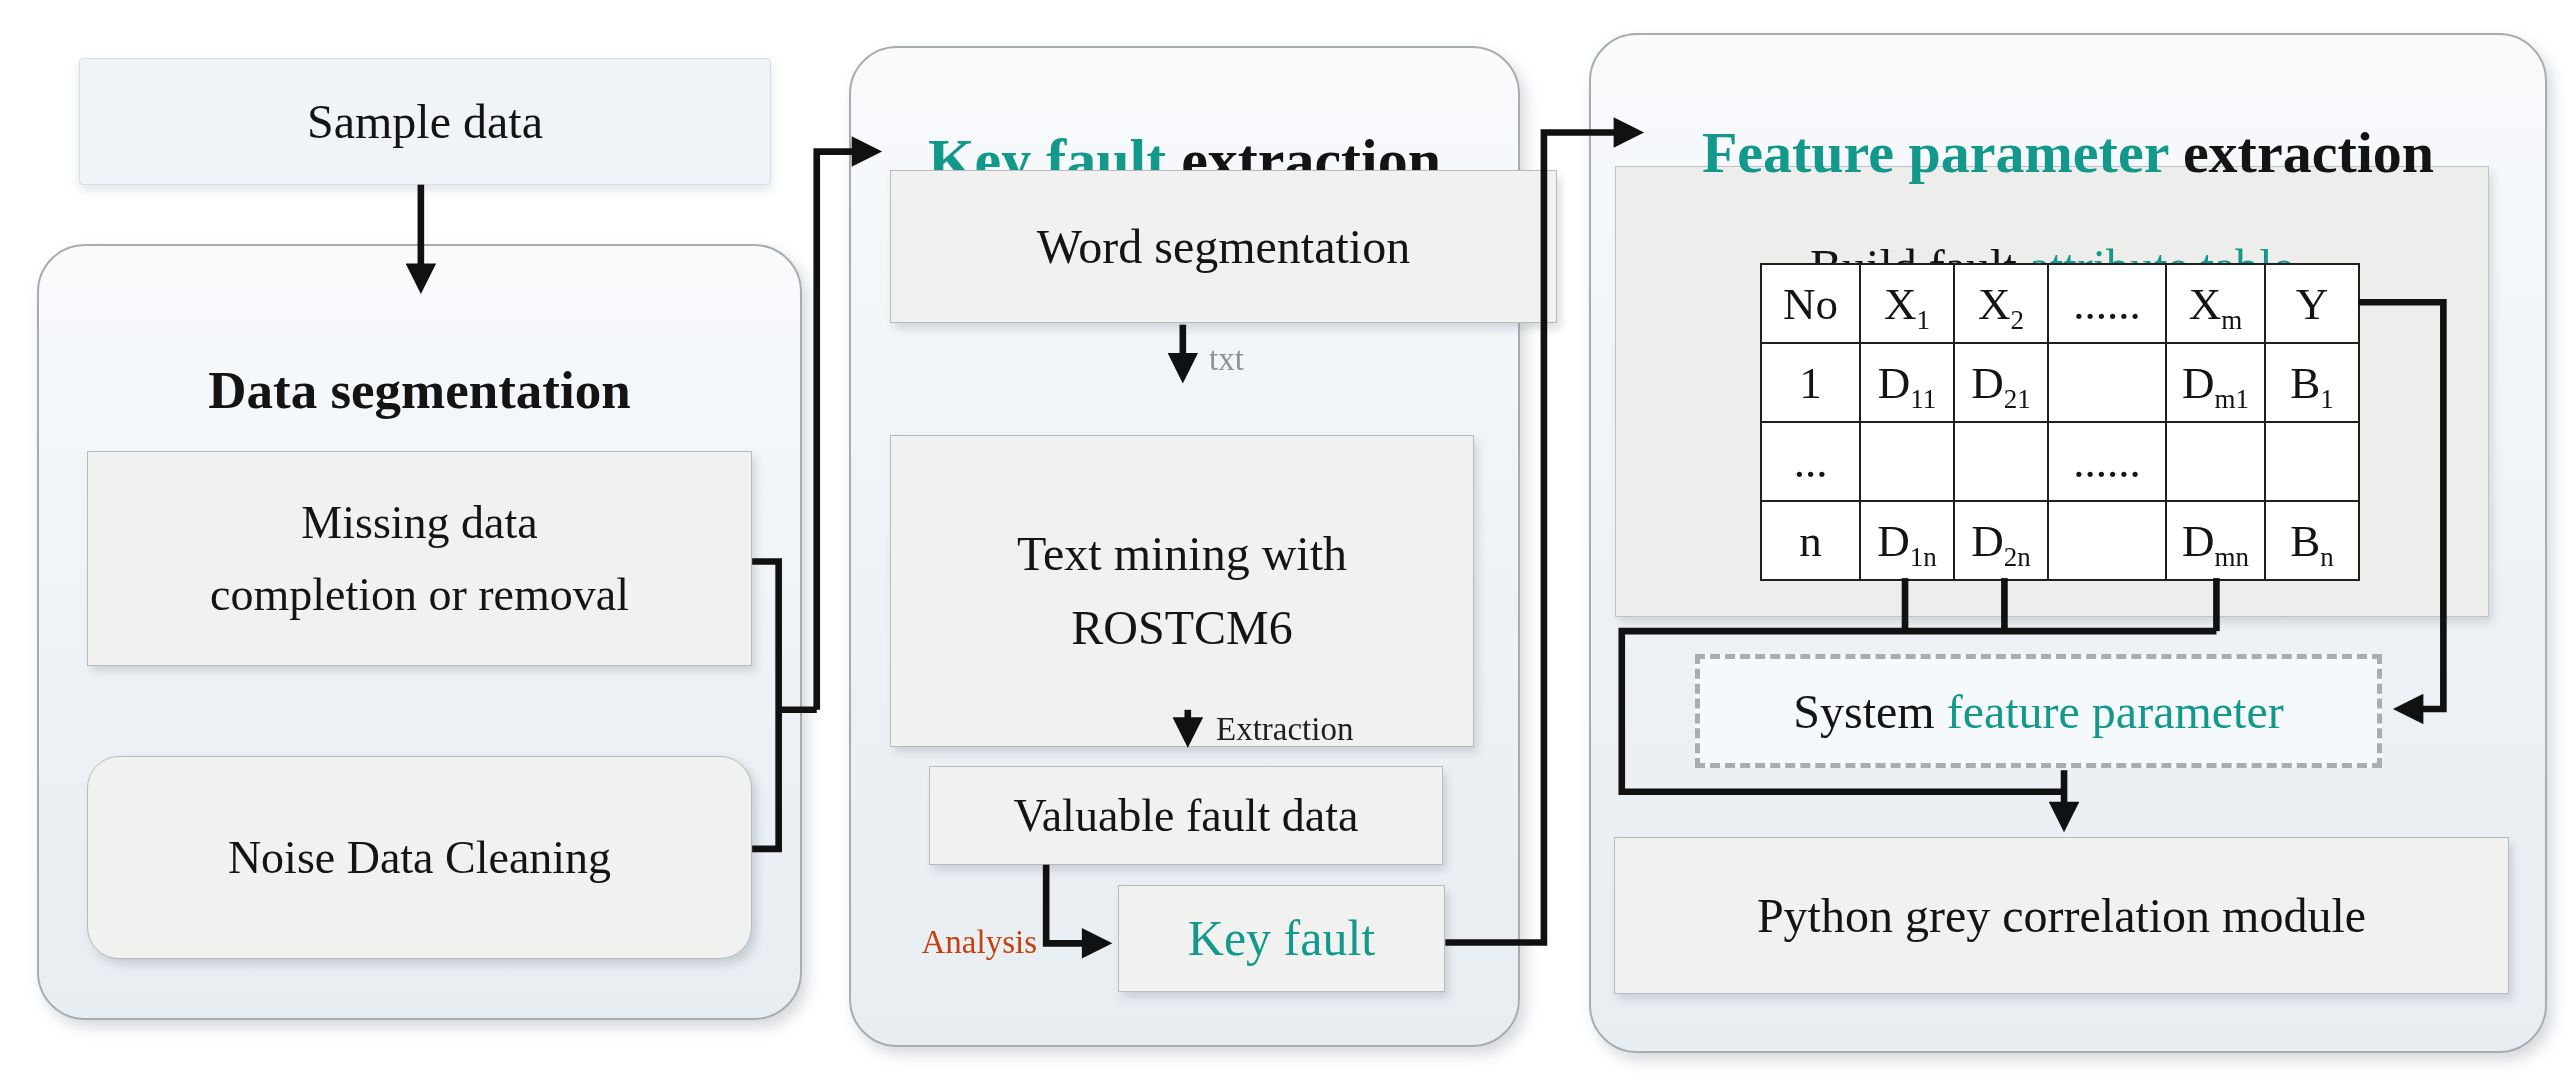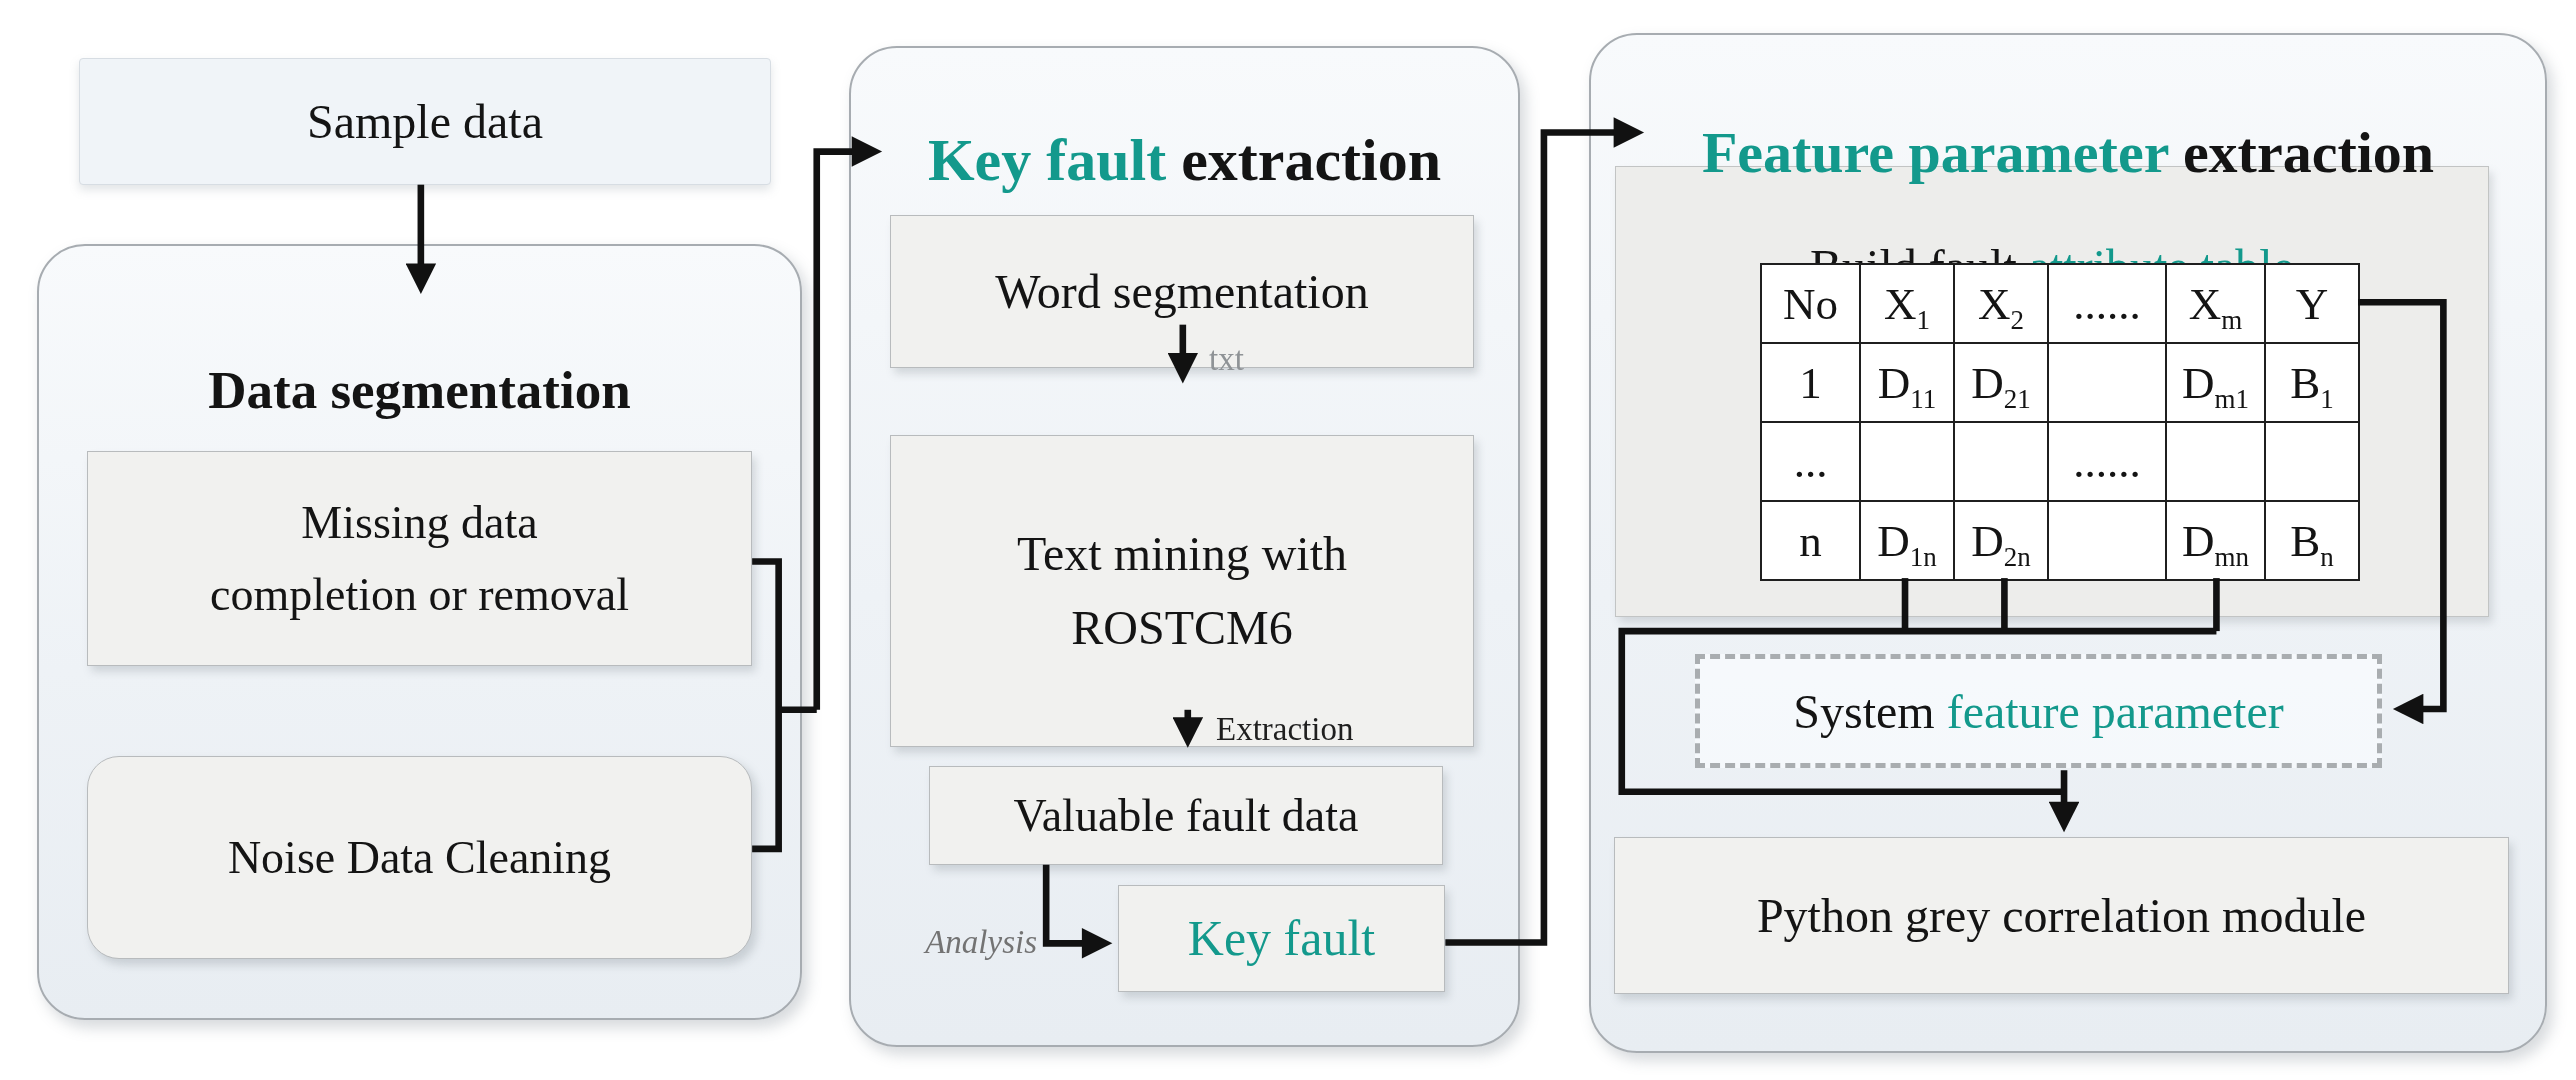--- a/index.html
+++ b/index.html
@@ -60,21 +60,21 @@
 
   
   #leftPanel   { left: 37px;  top: 244px; width: 765px;  height: 776px; }
   #leftTitle   { left: 37px;  top: 320px; width: 765px;  font-size: 53px; }
   #missingBox  { left: 87px; top: 451px; width: 665px;  height: 215px; font-size: 46px; }
   #noiseBox    { left: 87px; top: 756px; width: 665px;  height: 203px; font-size: 46px; border-radius: 32px; }
 
   
   #midPanel    { left: 849px; top: 46px;  width: 671px;  height: 1001px; }
   #midTitle    { left: 849px; top: 80px;  width: 671px;  font-size: 60px; }
-  #wordBox     { left: 890px; top: 170px; width: 584px;  height: 153px; font-size: 48px; margin-top: 45px; }
+  #wordBox     { left: 890px; top: 170px; width: 667px;  height: 153px; font-size: 48px; }
   #miningBox   { left: 890px; top: 396px; width: 584px;  height: 312px; font-size: 48px; margin-top: 39px; }
   #valuableBox { left: 929px; top: 766px; width: 514px;  height: 99px; font-size: 46px; }
   #keyFaultBox { left: 1118px; top: 885px; width: 327px; height: 107px; font-size: 50px; }
   #keyFaultBox .accent-text { color: var(--accent, #13998C); }
 
   
   #rightPanel  { left: 1589px; top: 33px;  width: 958px; height: 1020px; }
   #rightTitle  { left: 1589px; top: 76px;  width: 958px; font-size: 58px; }
   #tableWrap   { left: 1615px; top: 166px; width: 874px; height: 451px;
                  background: #ededeb; border: 1.7px solid #c2c4c4;
@@ -108,21 +108,21 @@
   #attrTable sub { font-size: 0.6em; line-height: 0; }
 
   .small-label {
     position: absolute;
     line-height: 1;
     white-space: nowrap;
     z-index: 20;
   }
   #txtLabel        { left: 1209px; top: 343px; font-size: 33px; color: var(--muted, #8F9396); }
   #extractionLabel { left: 1216px; top: 713px; font-size: 33px; color: #1f1f1f; }
-  #analysisLabel   { left: 838px; top: 926px; width: 199px; font-size: 33px; text-align: right; color: #737373; font-style: italic; }
+  #analysisLabel   { left: 838px; top: 926px; width: 199px; font-size: 33px; text-align: right; color: #c2410c; }
 
   .wires {
     position: absolute;
     left: 0; top: 0;
     z-index: 40;
     pointer-events: none;
   }
   .wire {
     fill: none;
     stroke: var(--wire, #111111);

